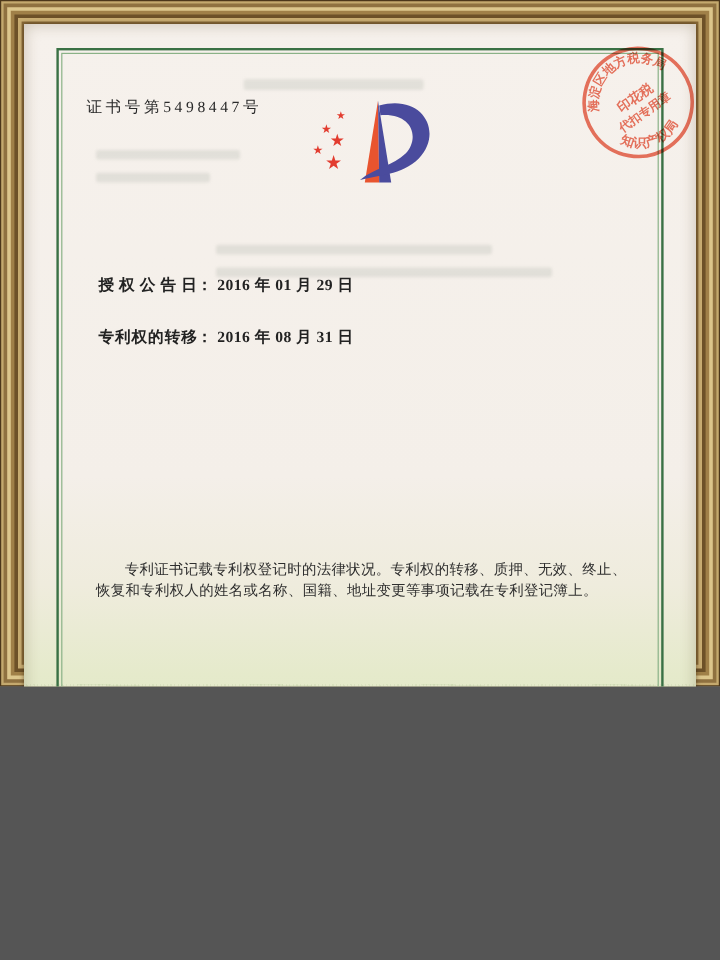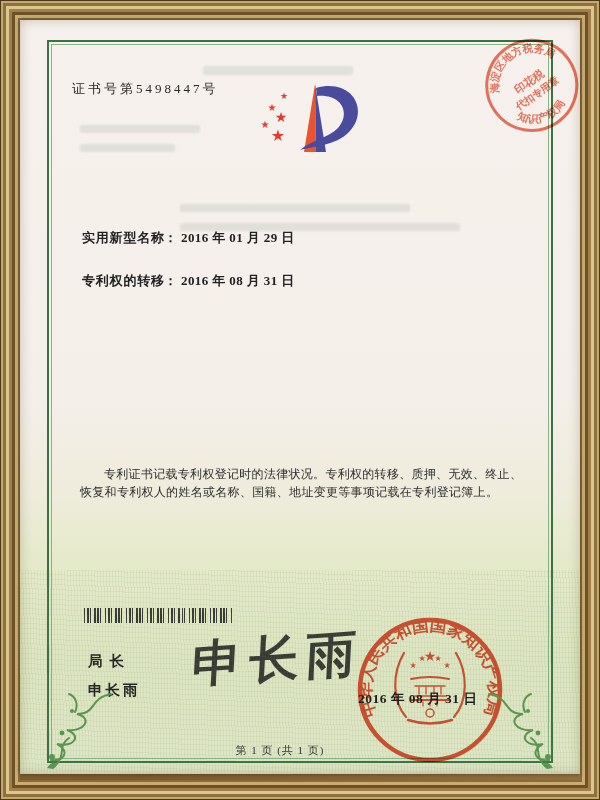--- a/index.html
+++ b/index.html
@@ -1,16 +1,16 @@
 <!DOCTYPE html>
 <html><head>
 <meta charset="utf-8">
 <style>
   html,body{margin:0;padding:0;background:#555;}
-  .scene{position:relative;width:600px;height:800px;overflow:hidden;
+  .scene{position:relative;width:600px;height:572px;overflow:hidden;
          font-family:"Liberation Serif","DejaVu Serif",serif;}
   
   .frame{position:absolute;inset:0;
     background:linear-gradient(155deg,#b6935a 0%,#a3814a 22%,#8a6838 50%,#7a5a2e 78%,#97causing 100%);
     background:linear-gradient(155deg,#b6935a 0%,#a3814a 22%,#8a6838 50%,#7a5a2e 78%,#947443 100%);
     box-shadow:
       inset 0 0 0 1px #4c371a,
       inset 0 0 0 3px #c4a96e,
       inset 0 0 0 6px #8f7140,
       inset 0 0 0 9px #dcc68c,
@@ -96,21 +96,21 @@
       <text x="29" y="40" font-size="14" fill="#e23c2f" text-anchor="middle">★</text>
       <text x="13" y="46" font-size="10" fill="#e23c2f" text-anchor="middle">★</text>
       <text x="26" y="59" font-size="16" fill="#e23c2f" text-anchor="middle">★</text>
       <path d="M63,2 L52,70 L64,70 Z" fill="#e8542f"></path>
       <path d="M63,2 L74,70 L64,70 Z" fill="#4a4b9d"></path>
       <path d="M64,6 C100,-4 118,28 97,50 C83,64 62,64 48,68 C60,58 76,56 86,46 C98,33 92,12 65,14 Z" fill="#4a4b9d"></path>
     </svg>
 
 
     <div class="fields">
-      <div class="frow"><span class="flabel">实用新型名称</span><span class="fcolon">：</span><span class="fvalue">2016 年 01 月 29 日</span></div>
+      <div class="frow"><span class="flabel">授权公告日</span><span class="fcolon">：</span><span class="fvalue">2016 年 01 月 29 日</span></div>
       <div class="frow"><span class="flabel">专利权的转移</span><span class="fcolon">：</span><span class="fvalue">2016 年 08 月 31 日</span></div>
     </div>
 
     <div class="paras">
       <p>专利证书记载专利权登记时的法律状况。专利权的转移、质押、无效、终止、恢复和专利权人的姓名或名称、国籍、地址变更等事项记载在专利登记簿上。</p>
     </div>
 
     <div class="barcode"></div>
 
     <div class="director">

